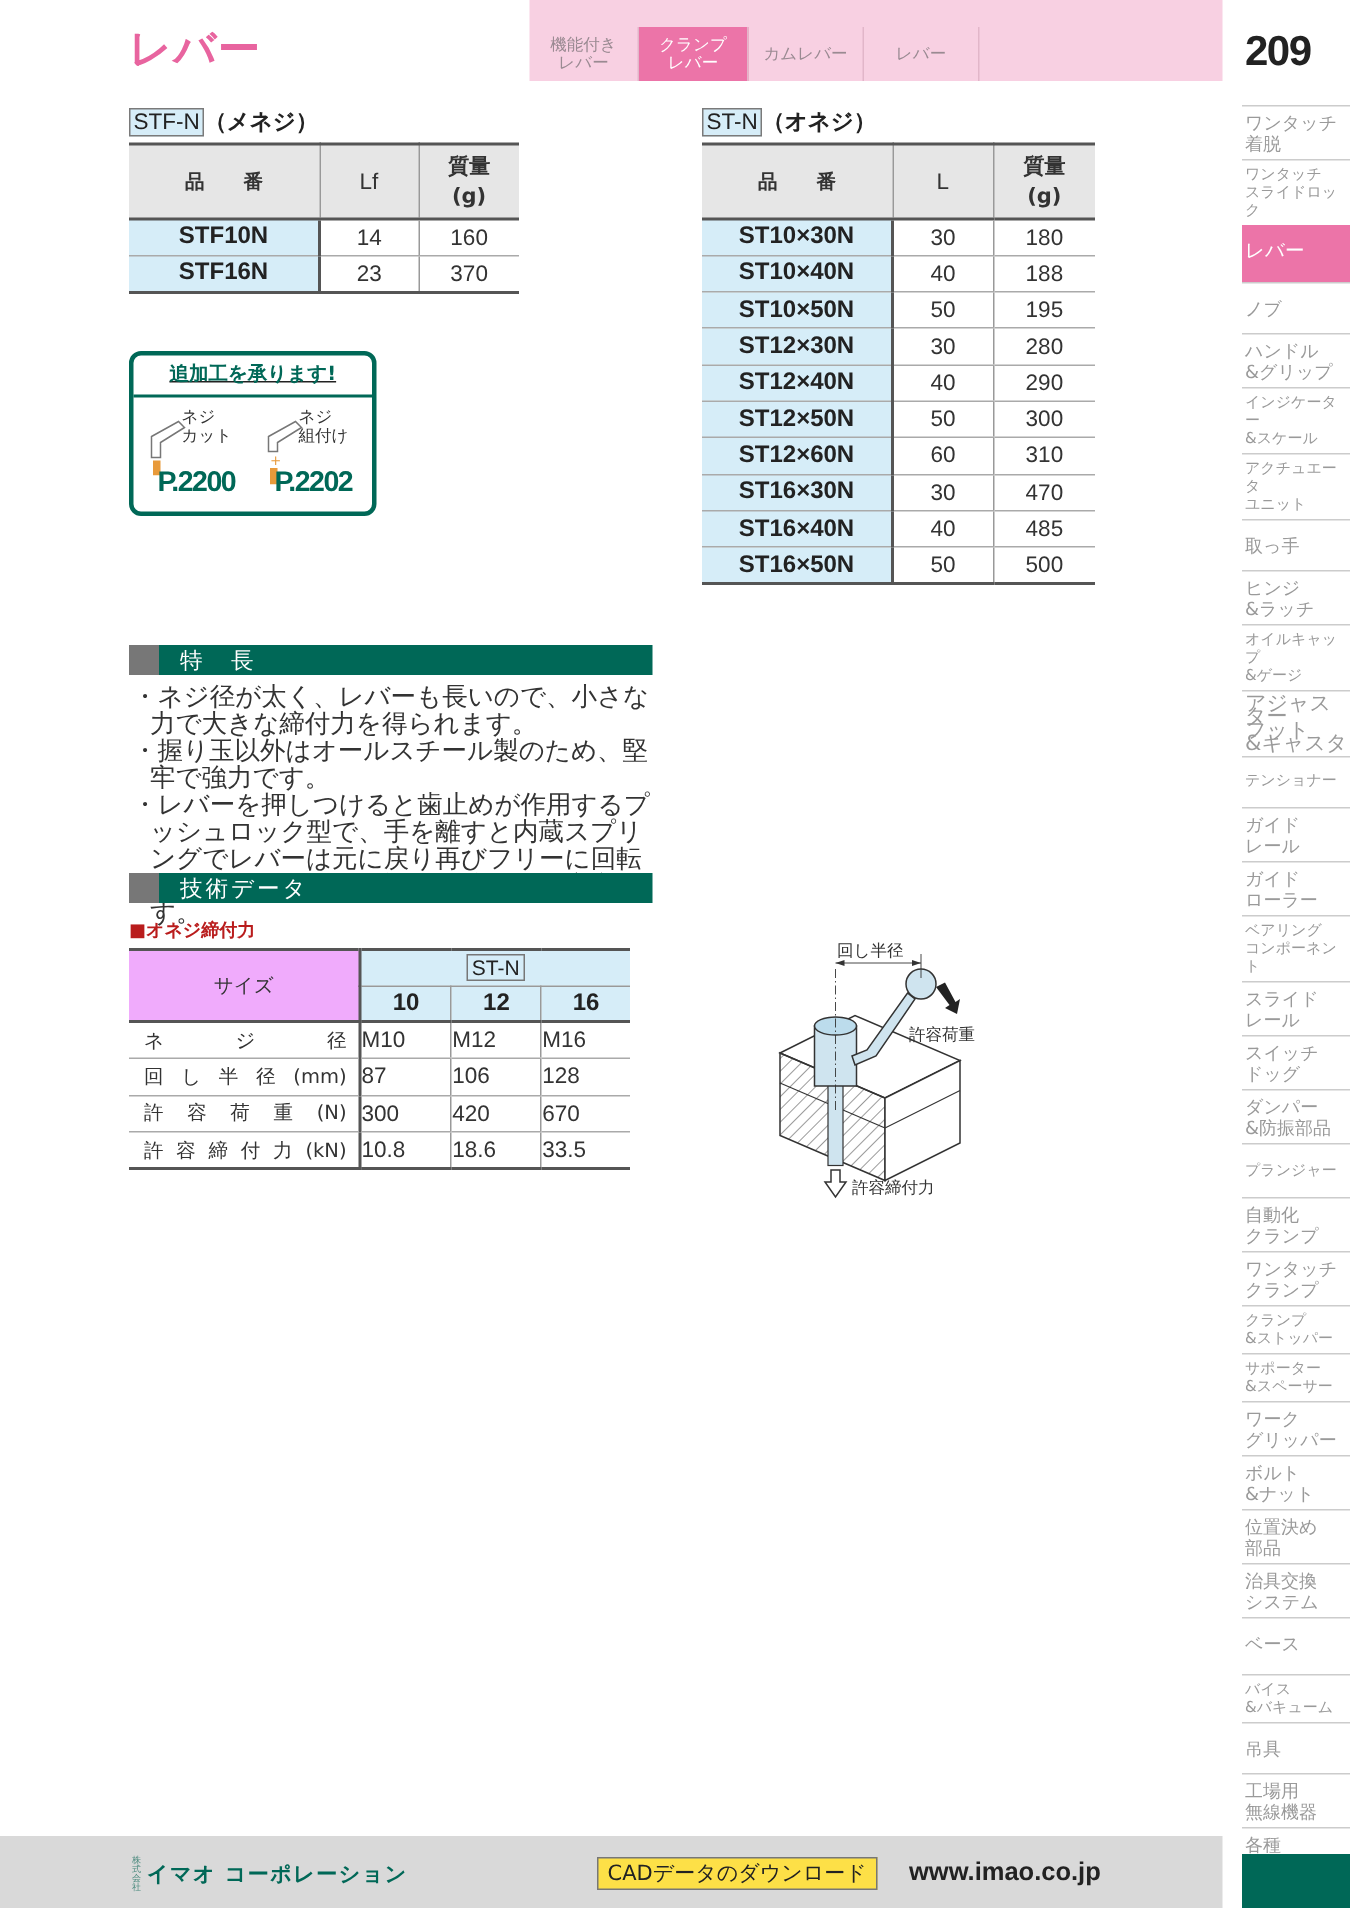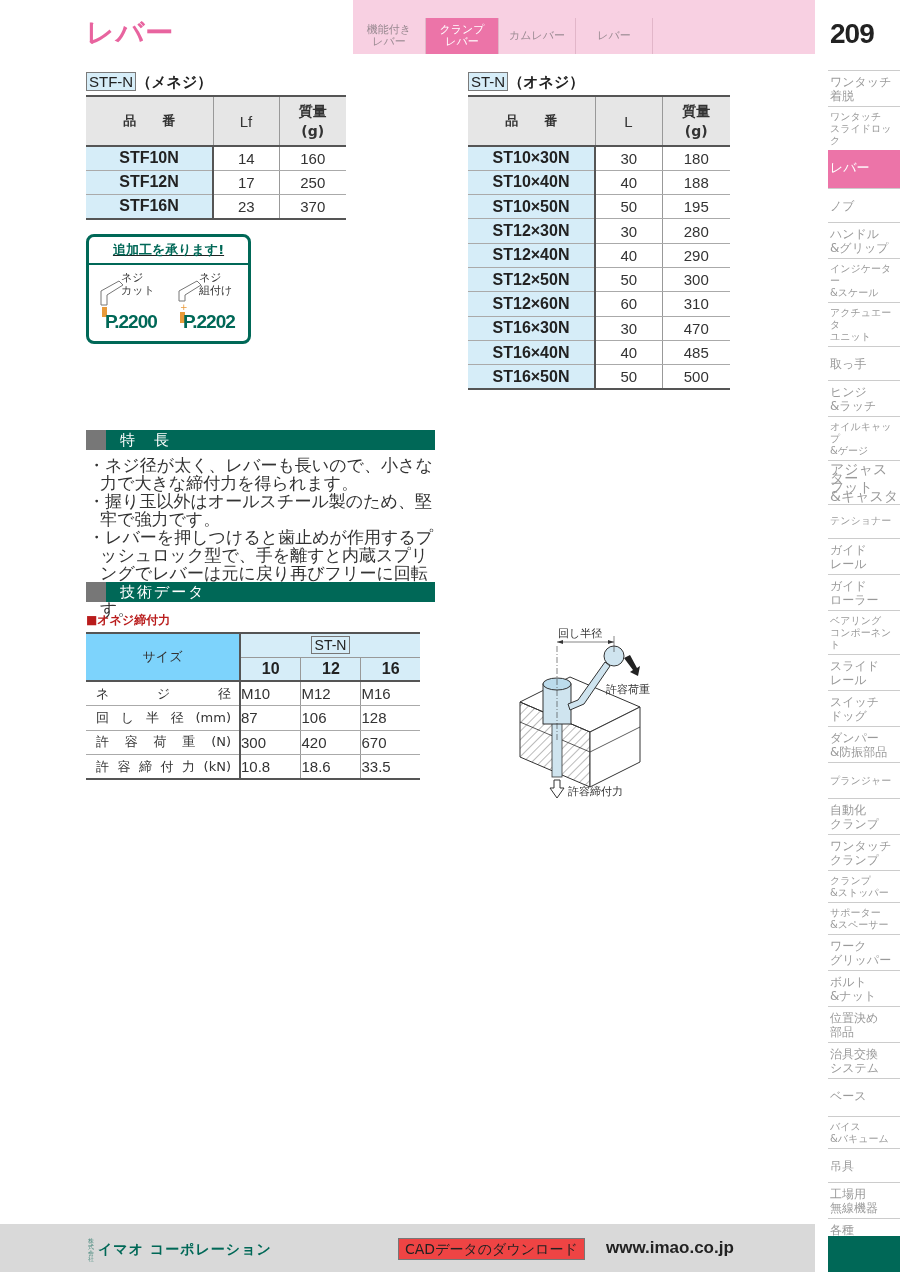--- a/index.html
+++ b/index.html
@@ -52,39 +52,39 @@
   .section-bar .accent { position: absolute; left: 0; top: 0; width: 20px; height: 20px; background: #777; }
   .section-bar .label { position: absolute; left: 34px; top: 0; color: #ffffff; font-size: 15px; line-height: 20px; letter-spacing: 2px; }
   .features { position: absolute; left: 88px; top: 456px; width: 350px; font-size: 17px; line-height: 18px; color: #333; list-style: none; }
   .features li { padding-left: 12px; text-indent: -12px; }
   .features li::before { content: "・"; }
 
   .subhead { position: absolute; left: 86px; top: 612px; font-size: 12px; font-weight: bold; color: #b91c1c; }
 
   
   table.tech { position: absolute; left: 86px; top: 632px; width: 334px; border-collapse: collapse; font-family: "Liberation Sans", sans-serif; border-top: 2px solid #555; }
-  table.tech th.rowhdr { background: #7dd3fc; font-size: 13px; font-weight: normal; color: #333; border-right: 2px solid #555; border-bottom: 2px solid #555; width: 154px; font-family: "DejaVu Sans", sans-serif; }
+  table.tech th.rowhdr { background: #f0abfc; font-size: 13px; font-weight: normal; color: #333; border-right: 2px solid #555; border-bottom: 2px solid #555; width: 154px; font-family: "DejaVu Sans", sans-serif; }
   table.tech th.grp { background: #d6edf8; font-weight: normal; font-size: 14px; border-bottom: 1px solid #999; height: 24px; }
   table.tech th.sz { background: #d6edf8; font-weight: bold; font-size: 16px; border-left: 1px solid #999; border-bottom: 2px solid #555; height: 24px; }
   table.tech th.sz.first { border-left: none; }
   table.tech td { font-size: 15px; text-align: left; border-bottom: 1px solid #aaa; border-left: 1px solid #999; height: 24.5px; color: #333; }
   table.tech td.lbl { text-align: justify; text-align-last: justify; font-size: 13px; padding: 0 8px 0 10px; border-left: none; border-right: 2px solid #555; font-family: "DejaVu Sans", sans-serif; }
   table.tech td.lbl + td { border-left: none; }
   table.tech tr:last-child td { border-bottom: 2px solid #555; }
   .gbox { display: inline-block; border: 1px solid #777; padding: 0 3px; }
 
   
   .diagram { position: absolute; left: 510px; top: 622px; width: 170px; height: 180px; }
   .dlabel { position: absolute; font-size: 11px; color: #333; white-space: nowrap; }
 
   
   .footer { position: absolute; left: 0; top: 1224px; width: 815px; height: 48px; background: #d9d9d9; }
   .logo { position: absolute; left: 88px; top: 14px; font-size: 14px; font-weight: bold; color: #006857; letter-spacing: 1px; }
   .logo small { font-size: 6px; line-height: 6px; display: inline-block; width: 10px; vertical-align: middle; color: #4b8a7e; white-space: pre-line; font-weight: normal; letter-spacing: 0; }
-  .cad-btn { position: absolute; left: 398px; top: 14px; height: 22px; padding: 0 6px; border: 1px solid #777; background: #ef4444; font-size: 14px; line-height: 20px; color: #222; cursor: pointer; }
+  .cad-btn { position: absolute; left: 398px; top: 14px; height: 22px; padding: 0 6px; border: 1px solid #777; background: #fde047; font-size: 14px; line-height: 20px; color: #222; cursor: pointer; }
   .url { position: absolute; left: 606px; top: 14px; font-size: 17px; font-weight: bold; color: #222; font-family: "Liberation Sans", sans-serif; cursor: pointer; }
 </style>
 </head>
 <body>
 
 <div class="page-title">レバー</div>
 <div class="tab-band"></div>
 <div class="tabs">
   <div class="tab">機能付き
 レバー</div>
@@ -167,25 +167,20 @@
     <th style="width:66px;font-weight:normal;font-size:15px;">Lf</th>
     <th style="width:67px;"><span class="hdr-mass">質量
 (g)</span></th>
   </tr>
   <tr>
         <td class="part">STF10N</td>
         <td>14</td>
         <td>160</td>
       </tr>
   <tr>
-        <td class="part">STF12N</td>
-        <td>17</td>
-        <td>250</td>
-      </tr>
-  <tr>
         <td class="part">STF16N</td>
         <td>23</td>
         <td>370</td>
       </tr>
 </tbody>
   </table>
 
 <div class="proc-box">
   <div class="proc-title">追加工を承ります!</div>
   <div class="proc-item" style="left:2px;">

